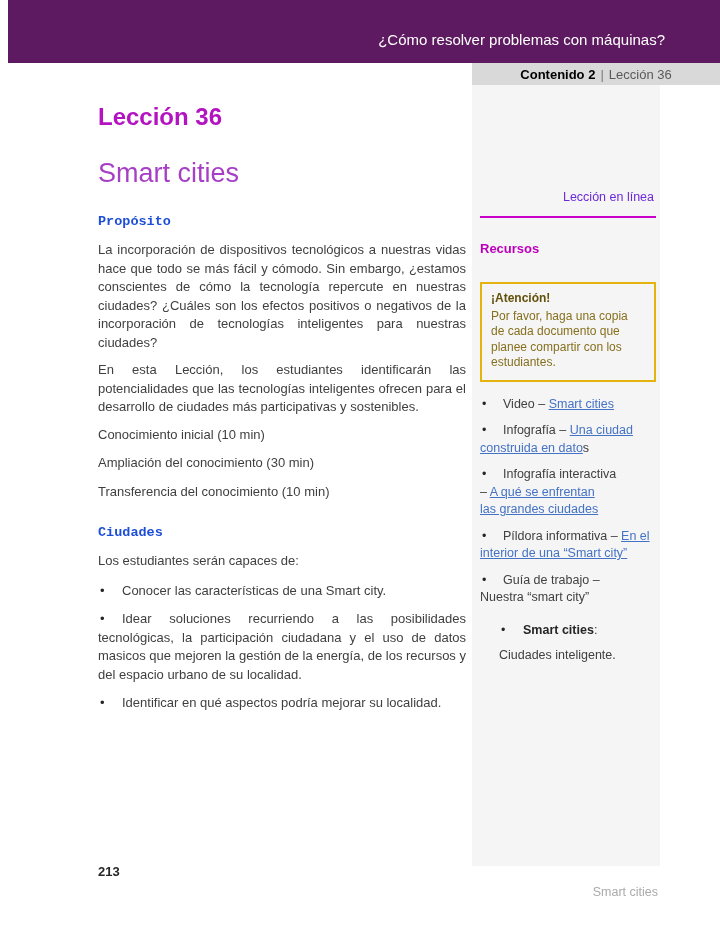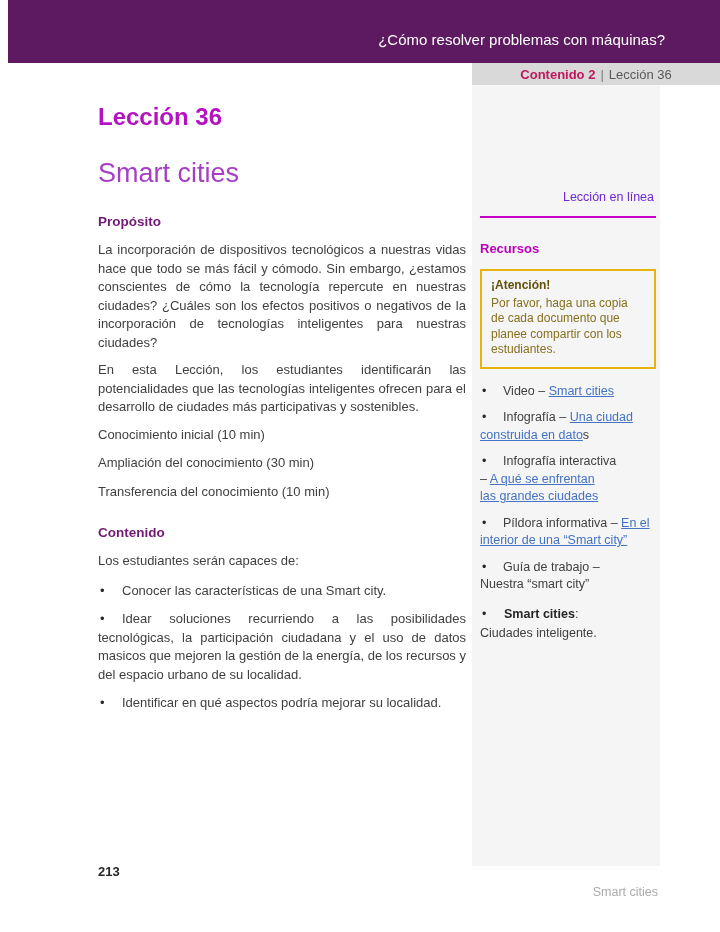--- a/index.html
+++ b/index.html
@@ -23,38 +23,38 @@
     position: absolute; right: 60px; top: 31px;
     color: #ffffff; font-size: 15px;
   }
   .crumb-bar {
     position: absolute; left: 472px; top: 63px;
     width: 248px; height: 22px;
     background: #d9d9d9;
     display: flex; align-items: center; justify-content: center;
     font-size: 13px; color: #595959;
   }
-  .crumb-section { font-weight: bold; color: #be185d; }
+  .crumb-section { font-weight: bold; color: #000000; }
   .crumb-sep { margin: 0 5px; color: #7a7a7a; }
 
   
   .main {
     position: absolute; left: 98px; top: 104px; width: 368px;
   }
   .lesson-label {
     font-size: 24px; font-weight: bold; color: #b413c1;
     line-height: 26px; margin: 0 0 28px 0;
   }
   .doc-title {
     font-size: 27px; font-weight: normal; color: #a73fc6;
     line-height: 30px; margin: 0 0 26px 0;
   }
   .sec-heading {
-    font-size: 13.5px; font-weight: bold; color: #701a75;
-    line-height: 16px; margin: 12px 0 11px 0;
+    font-size: 13.5px; font-weight: bold; color: #1d4ed8;
+    line-height: 16px; margin: 12px 0 11px 0; font-family: Liberation Mono, monospace;
   }
   .sec-heading.mt-seq { margin-top: 14px; }
   .sec-heading.mt-obj { margin-top: 24px; }
   .para {
     font-size: 13px; line-height: 18.5px; margin: 0 0 9px 0;
     text-align: justify;
   }
   .seq-item { font-size: 13px; line-height: 18.5px; margin: 0 0 10px 0; }
   .intro { font-size: 13px; line-height: 18.5px; margin: 0 0 11px 0; }
   .li { font-size: 13px; line-height: 18.5px; margin: 0 0 10px 0; }
@@ -77,34 +77,34 @@
     color: #6d28d9; font-size: 12.5px; line-height: 16px;
   }
   .side-rule {
     height: 2px; background: #ca00ca; margin-top: 11px; border: 0;
   }
   .side-heading {
     margin-top: 22px; color: #bb00bb; font-weight: bold; font-size: 13px;
     line-height: 17px;
   }
   .attention {
-    margin-top: 12px;
+    margin-top: 25px;
     border: 2px solid #e4b40d;
     padding: 7px 20px 9px 9px;
     font-size: 12px; line-height: 15.5px;
     color: #86701d;
   }
   .attention-title { font-weight: bold; color: #63500a; margin-bottom: 2px; }
   .res-list { margin-top: 14px; }
   .res-item {
     margin-bottom: 9px; line-height: 17.5px; white-space: pre-line;
   }
   .res-item .blt { white-space: normal; width: 23px; }
   .side-link { color: #4472c4; text-decoration: underline; cursor: pointer; }
-  .vocab-item { margin-top: 11px; line-height: 19px; white-space: pre-line; }
+  .vocab-item { margin-top: 11px; line-height: 25px; white-space: pre-line; margin-left: 19px; }
   .vocab-term { font-weight: bold; color: #262626; }
 
   
   .page-number {
     position: absolute; left: 98px; top: 864px;
     font-size: 13px; font-weight: bold; color: #262626;
   }
   .footer-label {
     position: absolute; right: 62px; top: 885px;
     font-size: 12.5px; color: #ababab;
@@ -127,21 +127,21 @@
   <h2 class="doc-title">Smart cities</h2>
 
   <h3 class="sec-heading">Propósito</h3>
   <p class="para">La incorporación de dispositivos tecnológicos a nuestras vidas hace que todo se más fácil y cómodo. Sin embargo, ¿estamos conscientes de cómo la tecnología repercute en nuestras ciudades? ¿Cuáles son los efectos positivos o negativos de la incorporación de tecnologías inteligentes para nuestras ciudades?</p>
   <p class="para">En esta Lección, los estudiantes identificarán las potencialidades que las tecnologías inteligentes ofrecen para el desarrollo de ciudades más participativas y sostenibles.</p>
 
   <p class="seq-item">Conocimiento inicial (10 min)</p>
   <p class="seq-item">Ampliación del conocimiento (30 min)</p>
   <p class="seq-item">Transferencia del conocimiento (10 min)</p>
 
-  <h3 class="sec-heading mt-obj">Contenido</h3>
+  <h3 class="sec-heading mt-obj">Ciudades</h3>
   <p class="intro">Los estudiantes serán capaces de:</p>
   <div class="li"><span class="blt">•</span><span>Conocer las características de una Smart city.</span></div>
   <div class="li just"><span class="blt">•</span><span>Idear soluciones recurriendo a las posibilidades tecnológicas, la participación ciudadana y el uso de datos masicos que mejoren la gestión de la energía, de los recursos y del espacio urbano de su localidad.</span></div>
   <div class="li"><span class="blt">•</span><span>Identificar en qué aspectos podría mejorar su localidad.</span></div>
 </div>
 
 <div class="sidebar">
   <div class="online-label">Lección en línea</div>
   <hr class="side-rule">
 

